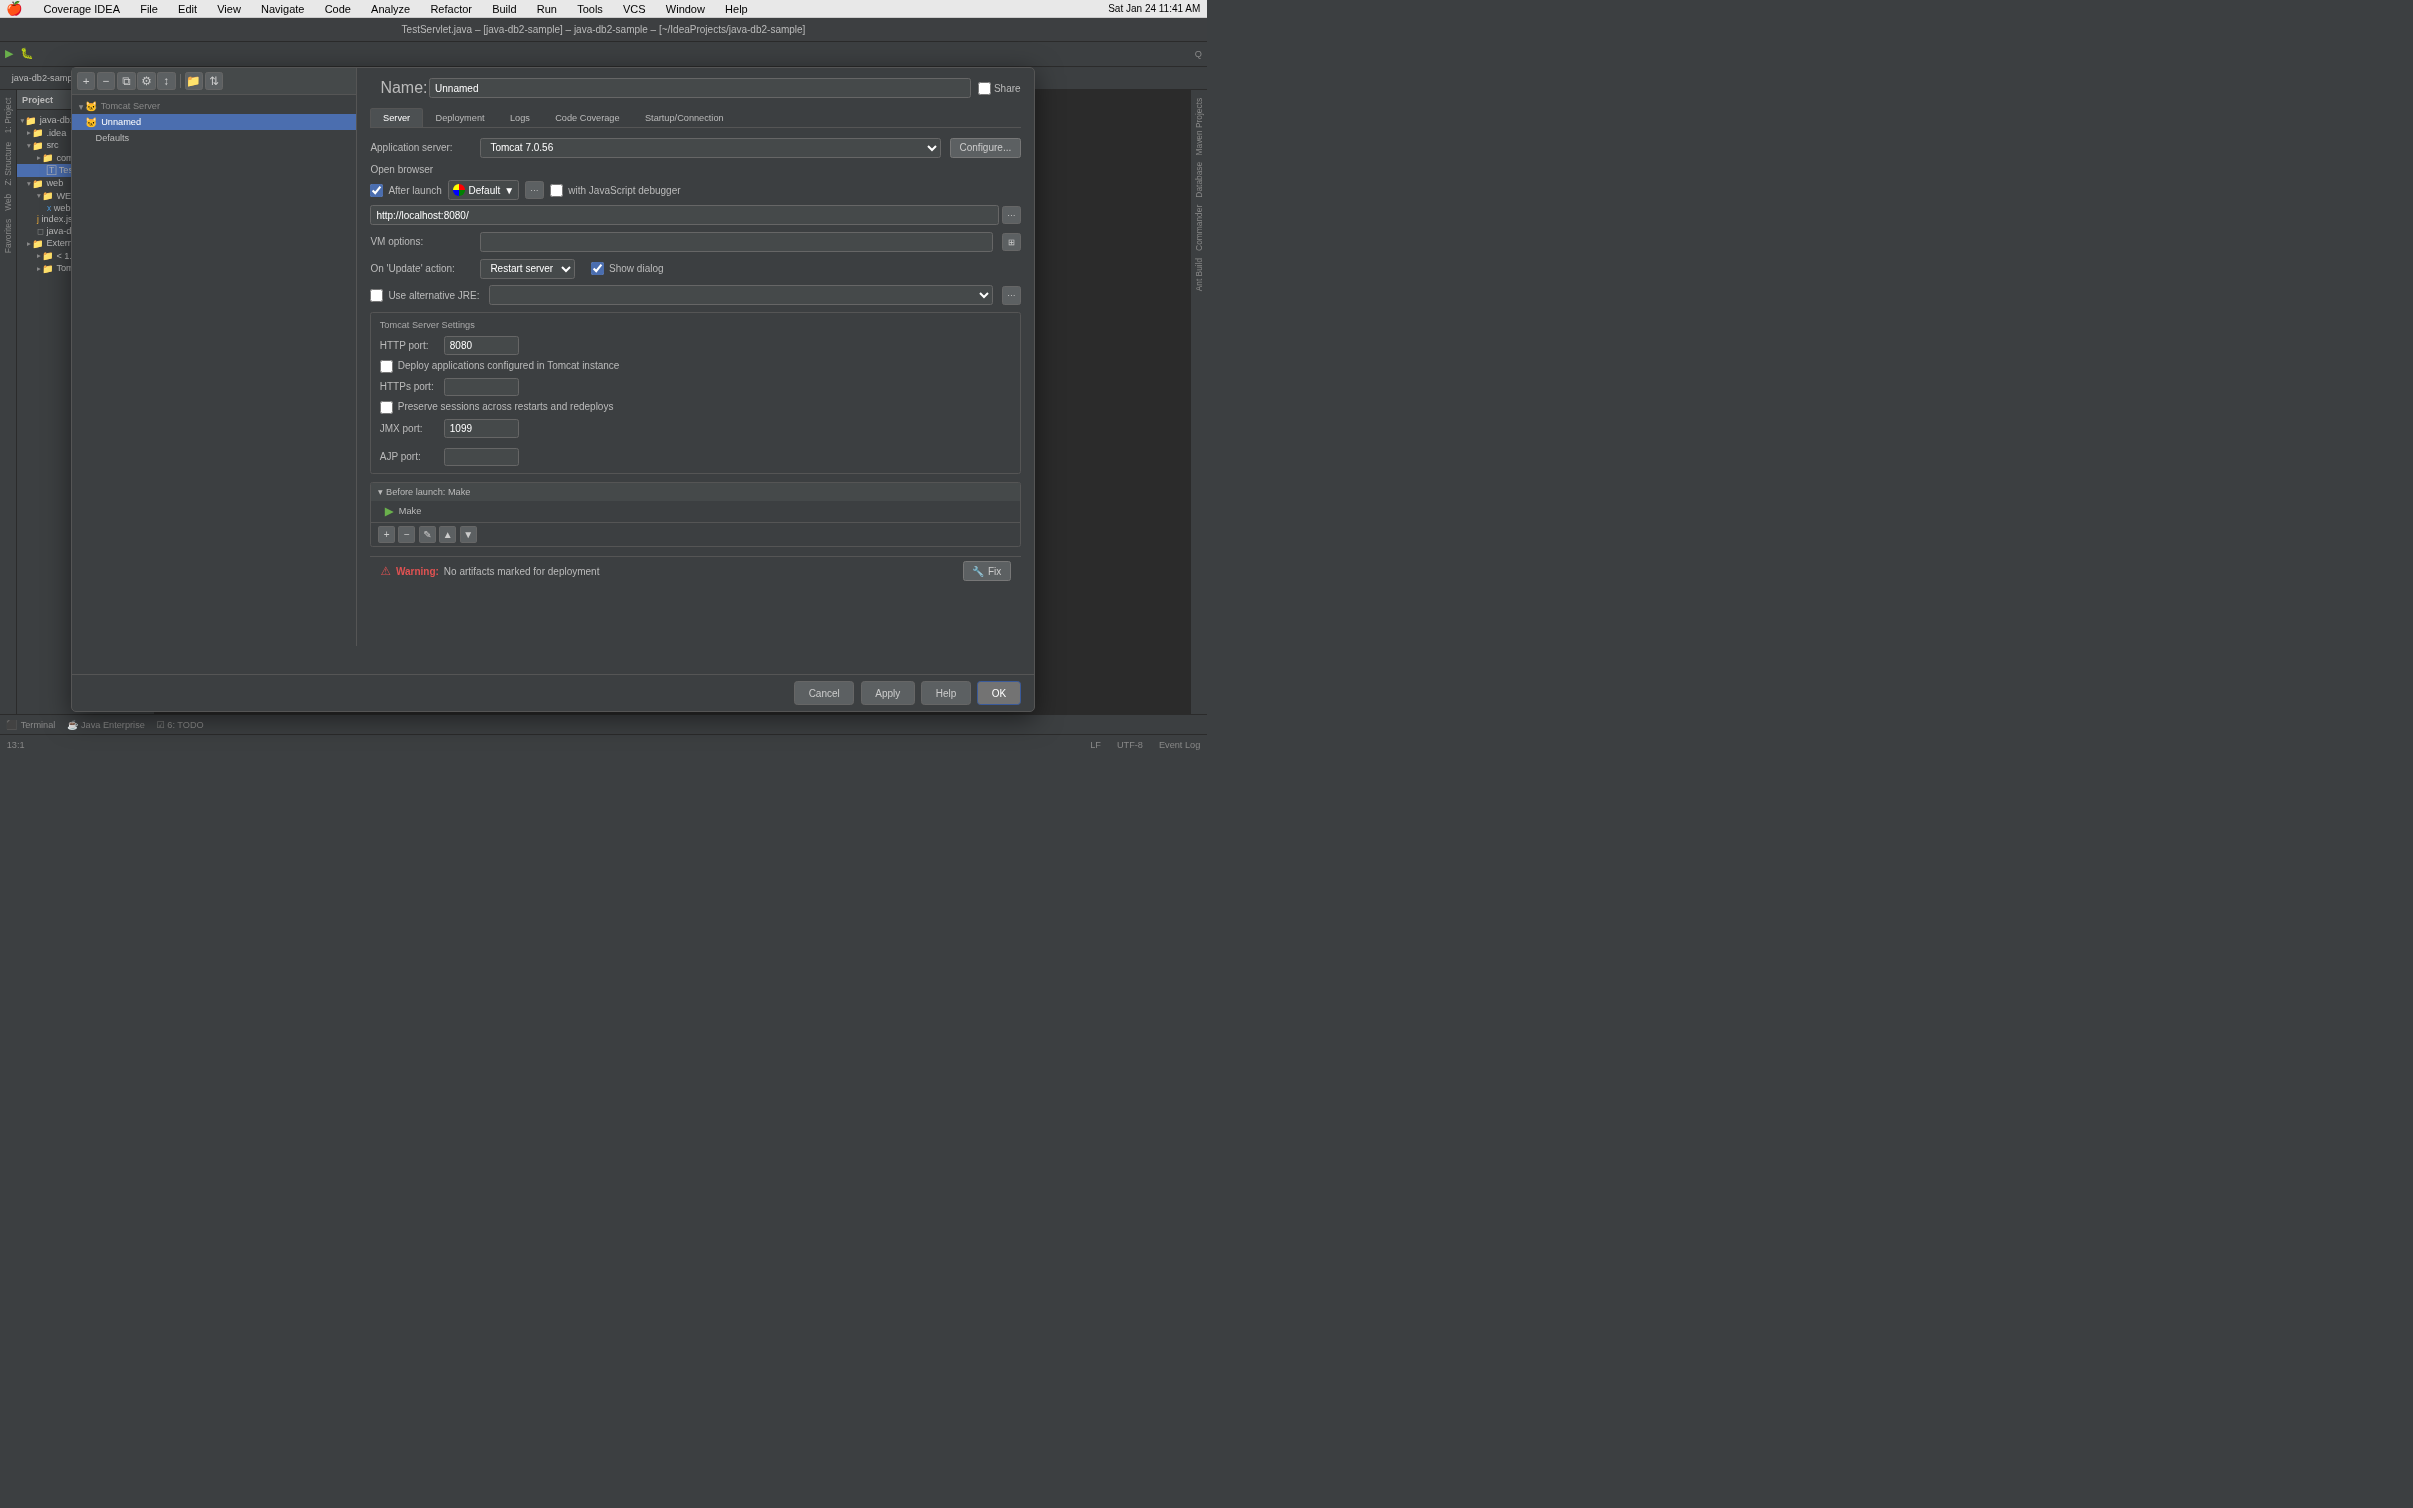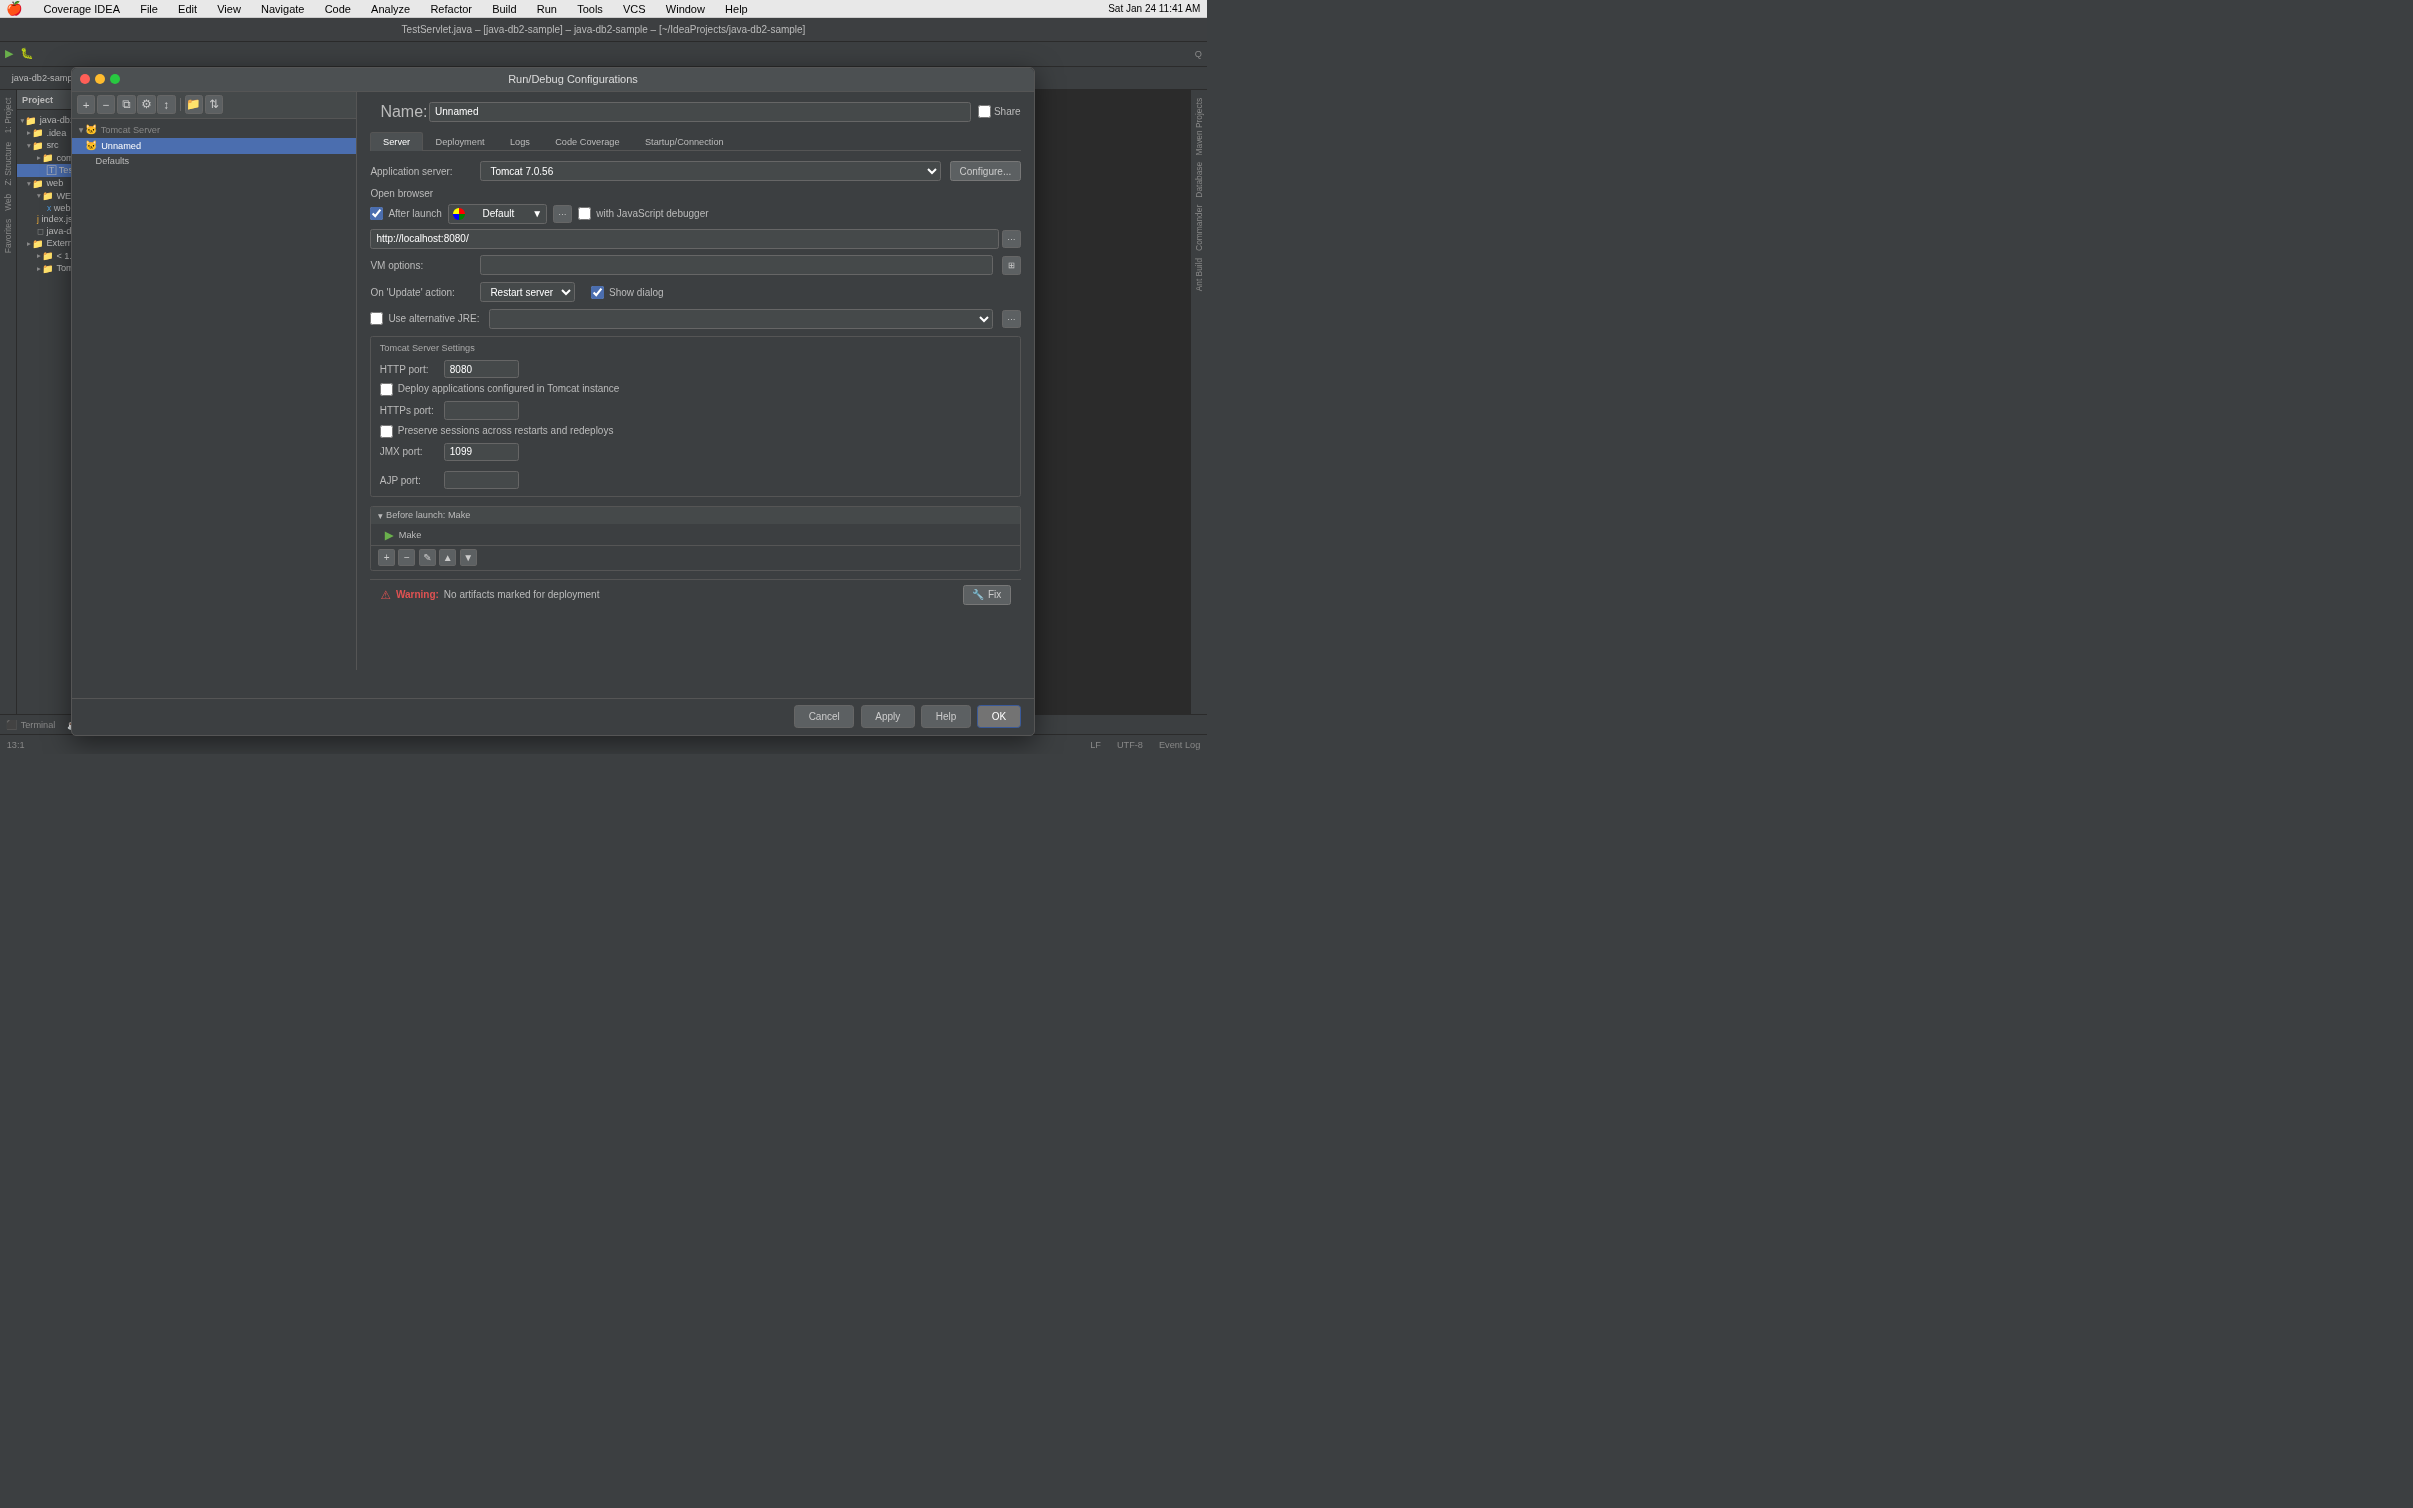--- a/index.html
+++ b/index.html
@@ -618,21 +618,21 @@
     .browser-select {
       height: 20px;
       background: #45494a;
       border: 0.8px solid #666;
       border-radius: 2.5px;
       color: #fff;
       padding: 0 3.4px;
       font-size: 10px;
       display: flex;
       align-items: center;
-      gap: 18px;
+      gap: 4px;
       cursor: pointer;
     }
     .browser-dot { width: 11.7px; height: 11.7px; border-radius: 50%; background: conic-gradient(red 0deg 90deg, green 90deg 180deg, blue 180deg 270deg, yellow 270deg 360deg); }
     .update-select {
       height: 20px;
       background: #45494a;
       border: 0.8px solid #666;
       border-radius: 2.5px;
       color: #fff;
       padding: 0 5px;
@@ -768,28 +768,20 @@
   <div class="right-strip">
     <span class="strip-label">Maven Projects</span>
     <span class="strip-label">Database</span>
     <span class="strip-label">Commander</span>
     <span class="strip-label">Ant Build</span>
   </div>
 </div>
 
 <div class="dialog-overlay">
 
-  <div class="dialog-titlebar">
-    <div class="traffic-lights">
-      <div class="traffic-light tl-close"></div>
-      <div class="traffic-light tl-min"></div>
-      <div class="traffic-light tl-max"></div>
-    </div>
-    <div class="dialog-title">Run/Debug Configurations</div>
-  </div>
 
   <div class="dialog-body">
 
     <div class="config-list">
       <div class="config-toolbar">
         <div class="config-btn">+</div>
         <div class="config-btn">−</div>
         <div class="config-btn">⧉</div>
         <div class="config-btn">⚙</div>
         <div class="config-btn">↕</div>

